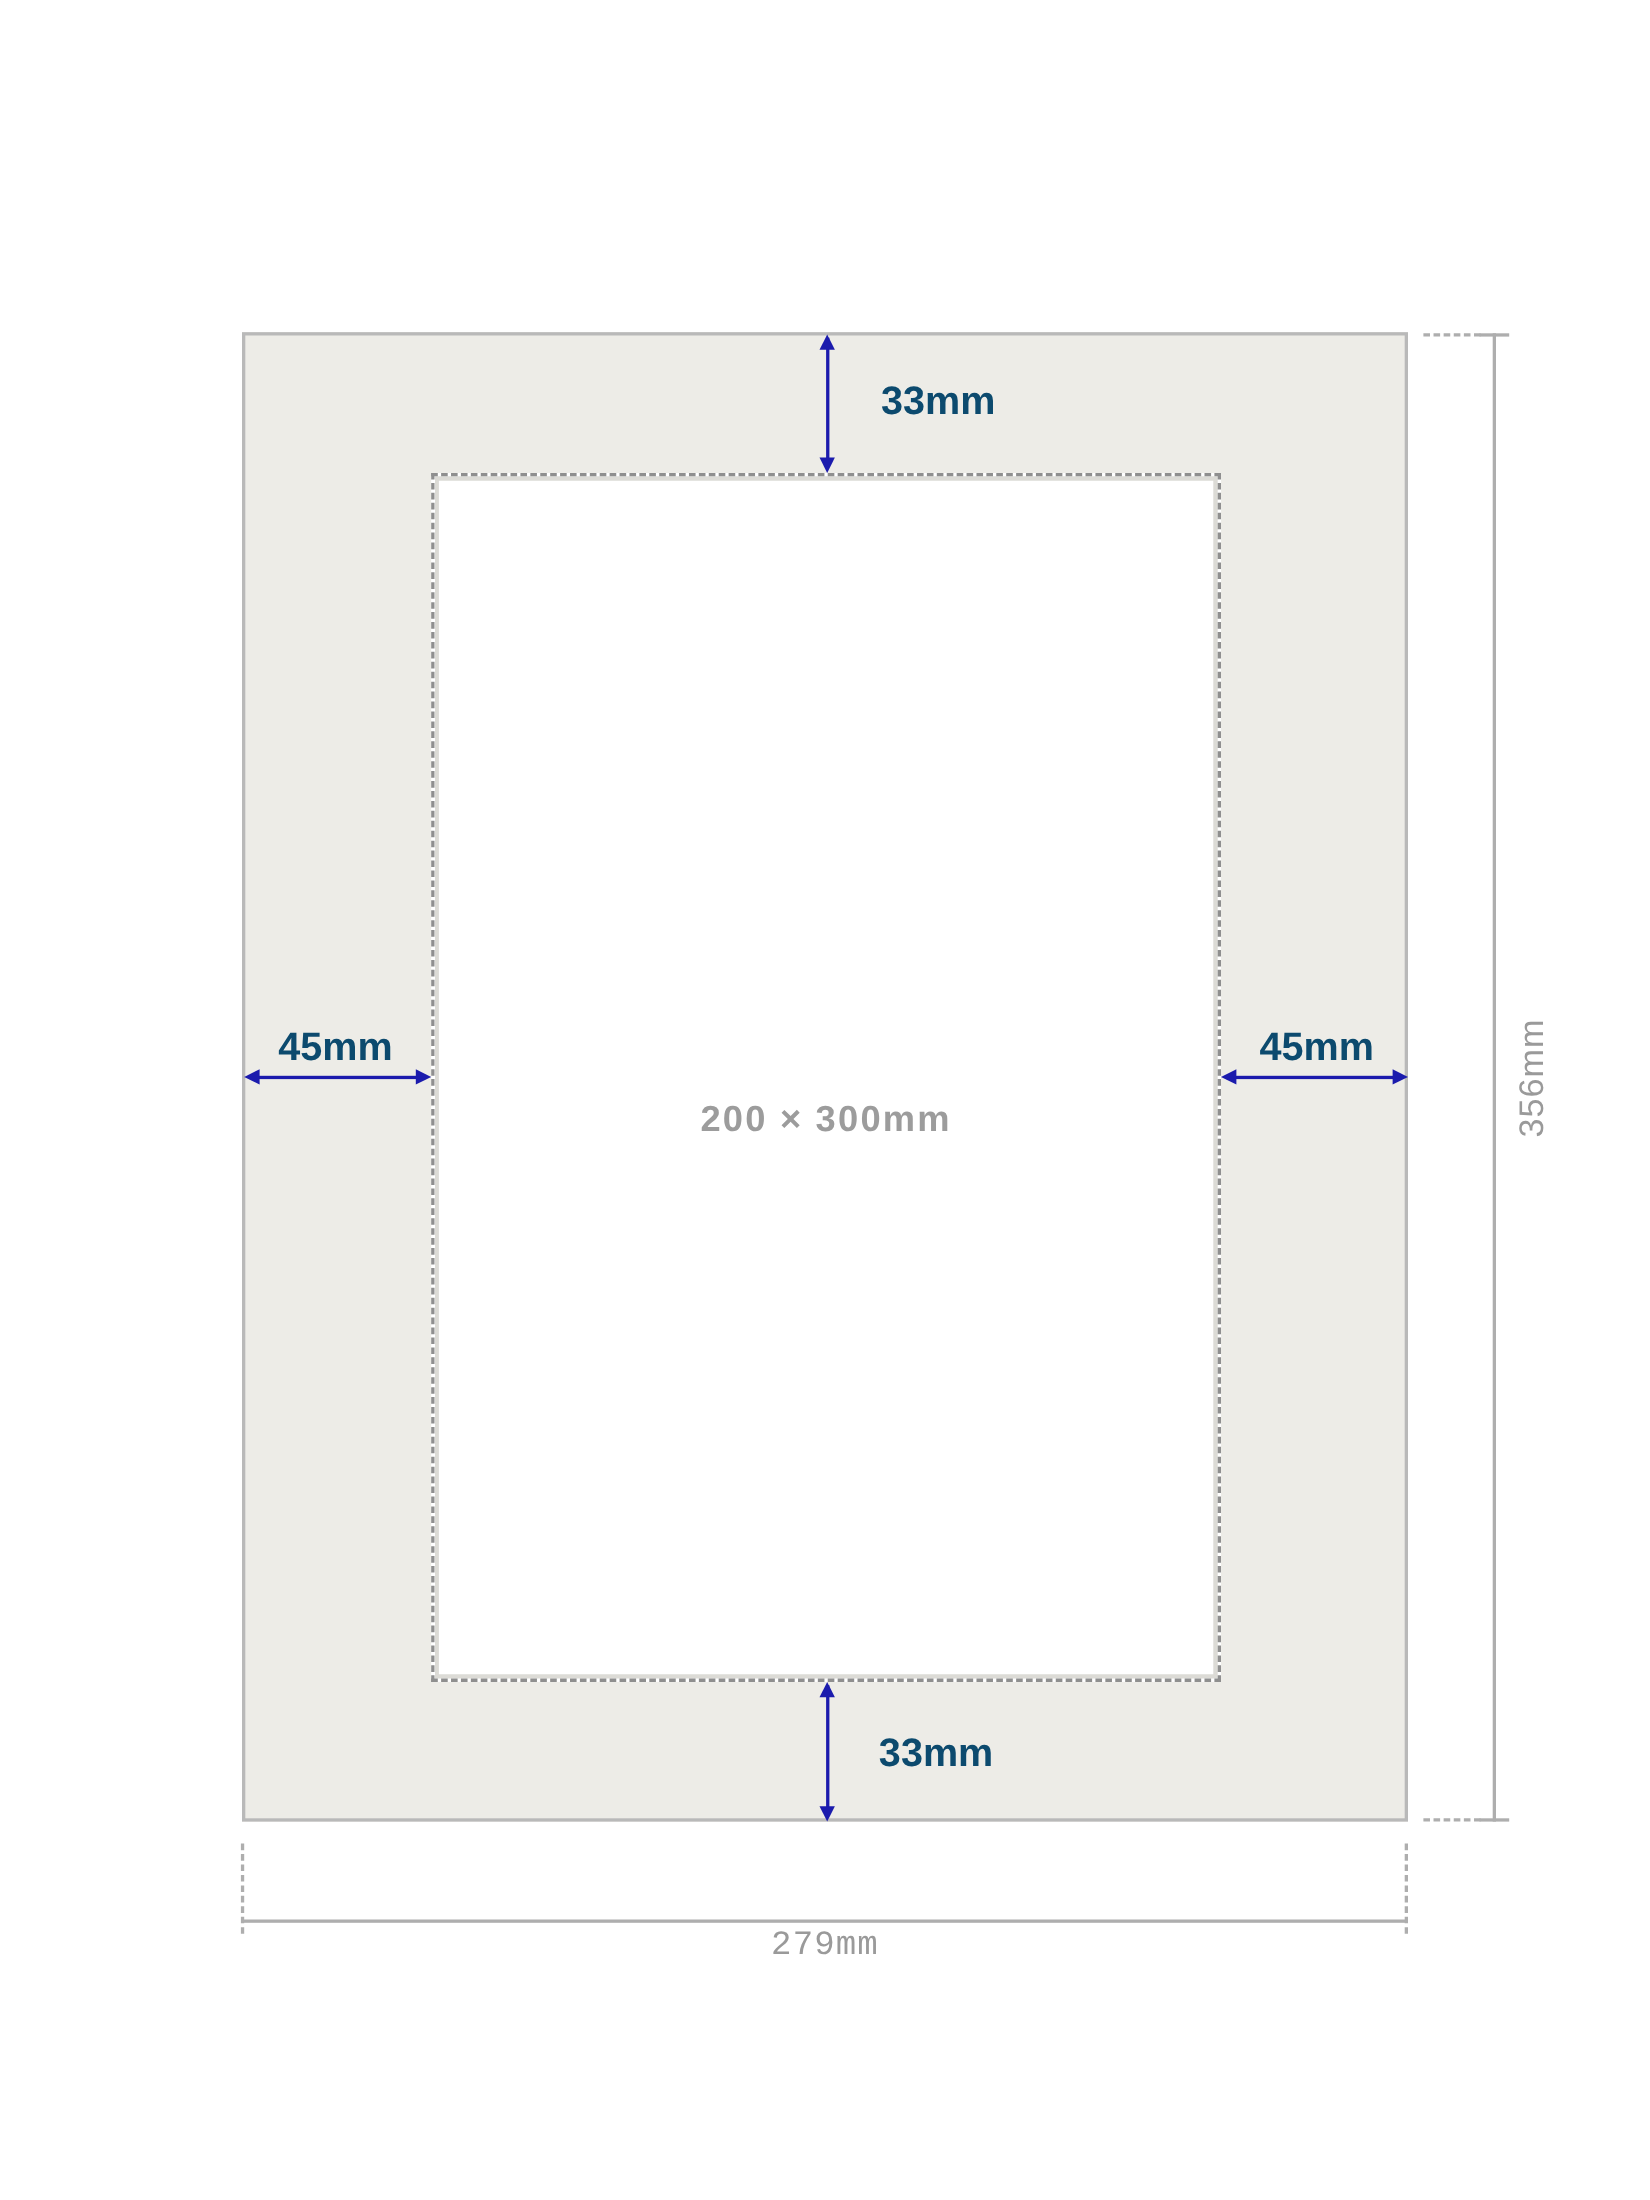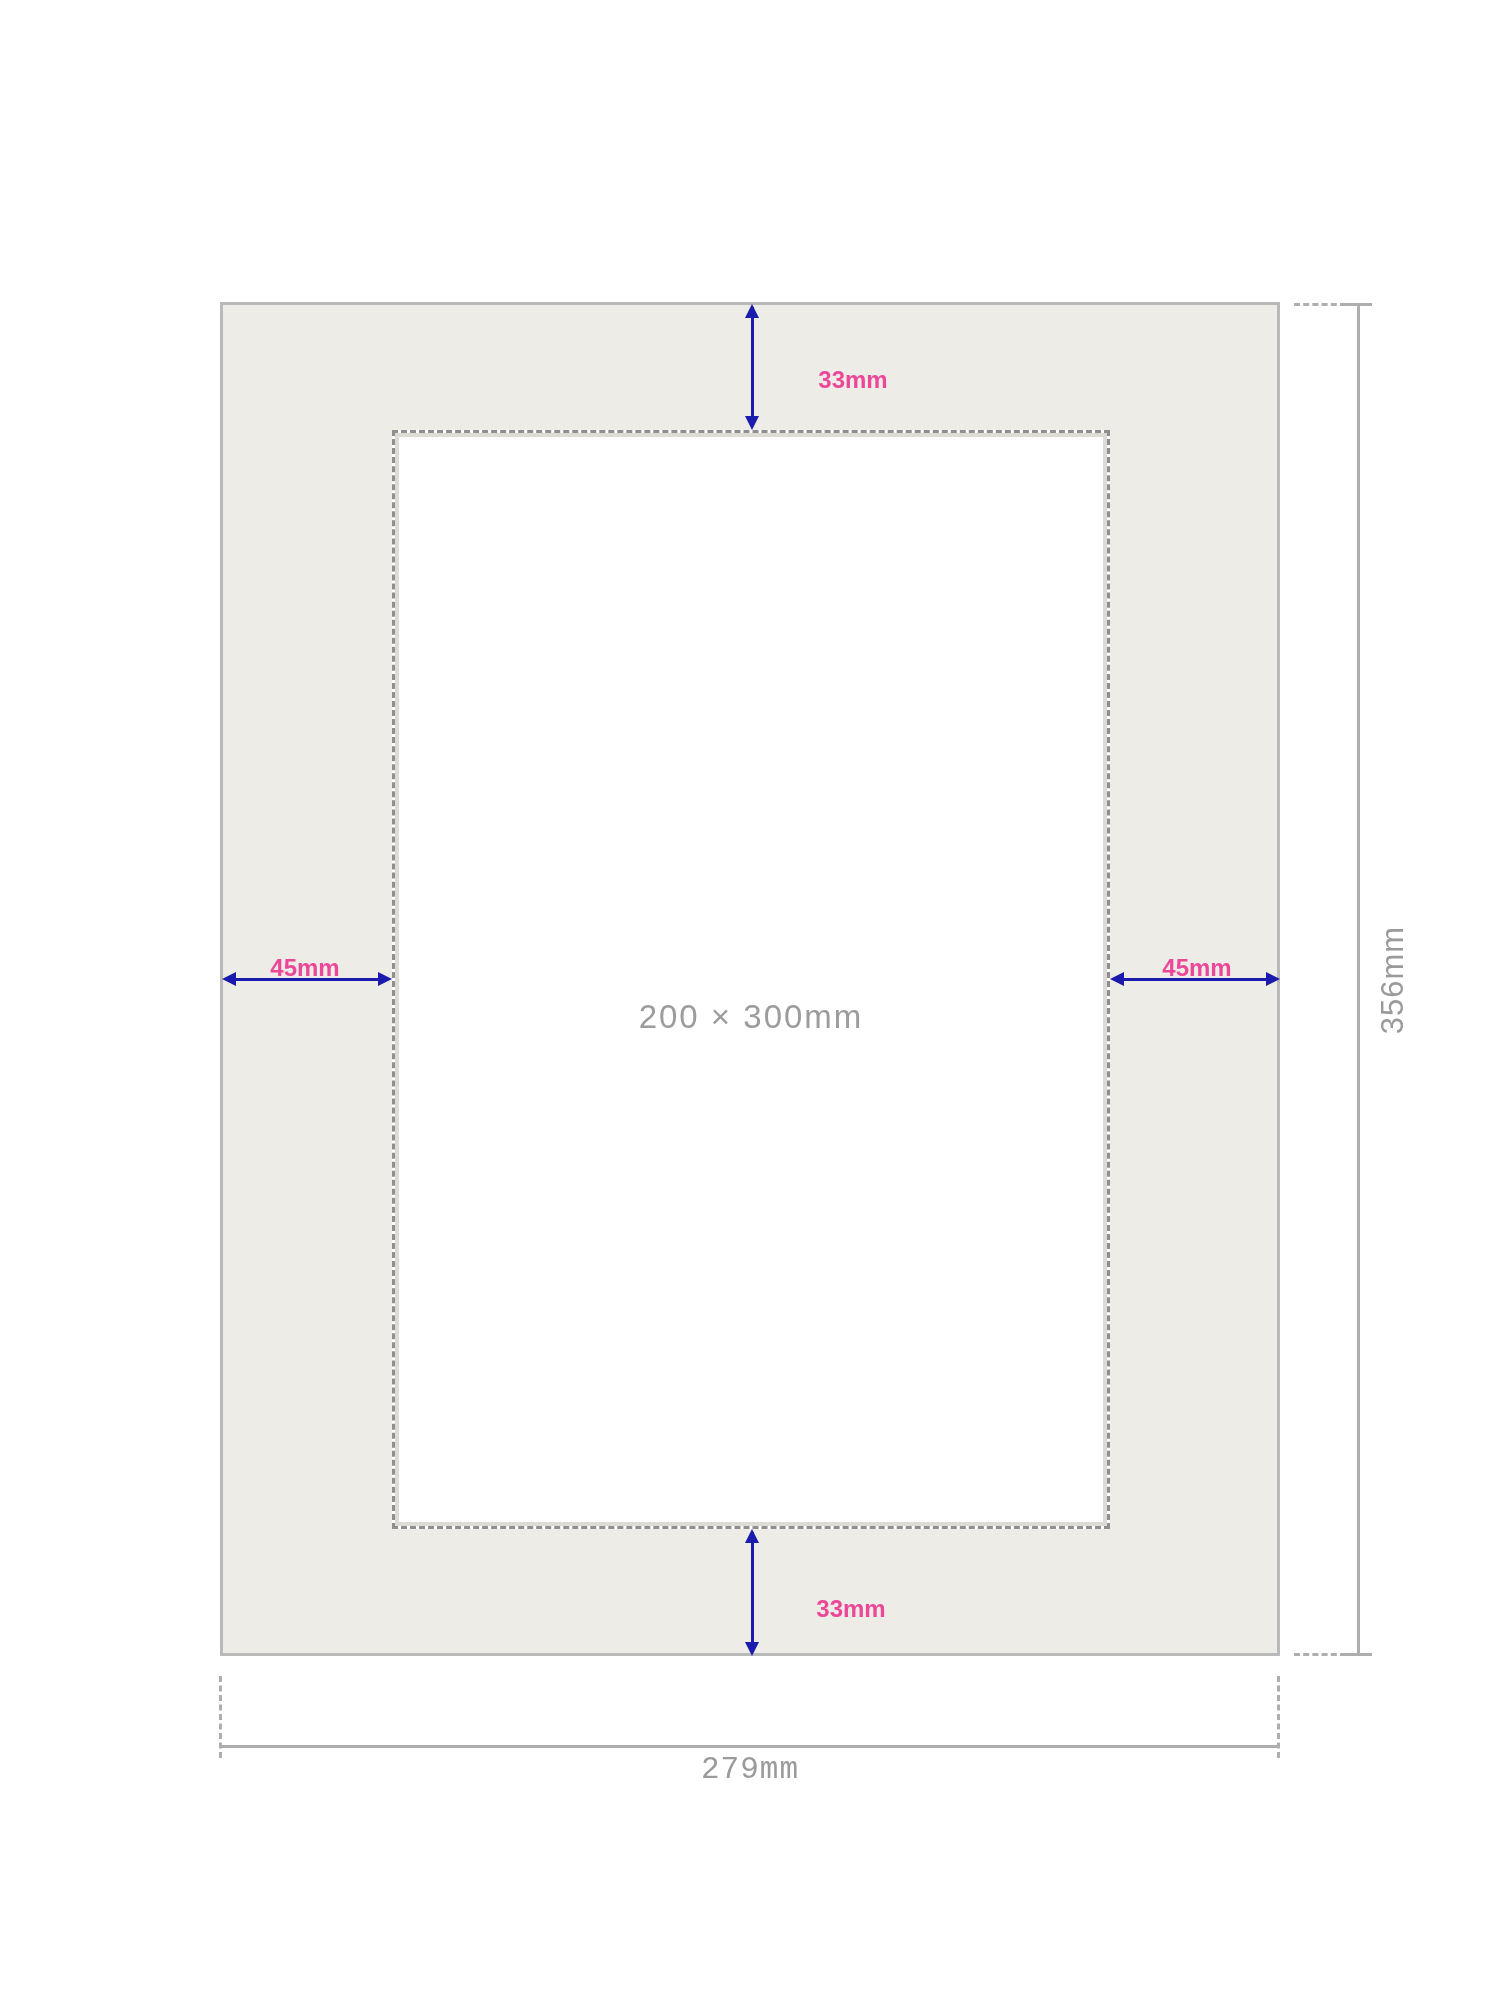--- a/index.html
+++ b/index.html
@@ -40,35 +40,34 @@
     font-weight: 700;
     color: #3b3b3b;
     white-space: nowrap;
     letter-spacing: 0.5px;
   }
   .subtitle {
     position: absolute;
     left: 751px; top: 1017px;
     transform: translate(-50%, -50%);
     font-size: 33px;
-    font-weight: 400;
+    font-weight: 700;
     color: #9c9c9c;
     white-space: nowrap;
     letter-spacing: 2px;
   }
 
   
   .blue-label {
     position: absolute;
     transform: translate(-50%, -50%);
-    font-size: 24px;
+    font-size: 36px;
     font-weight: 700;
-    color: #ec4899;
+    color: #0c4a6e;
     white-space: nowrap;
-    margin-top: 16px;
   }
   .vline { position: absolute; width: 3px; background: #1b1bad; }
   .hline { position: absolute; height: 3px; background: #1b1bad; }
   .tri { position: absolute; width: 0; height: 0; }
   .tri-up    { border-left: 7px solid transparent; border-right: 7px solid transparent; border-bottom: 14px solid #1b1bad; }
   .tri-down  { border-left: 7px solid transparent; border-right: 7px solid transparent; border-top: 14px solid #1b1bad; }
   .tri-left  { border-top: 7px solid transparent; border-bottom: 7px solid transparent; border-right: 14px solid #1b1bad; }
   .tri-right { border-top: 7px solid transparent; border-bottom: 7px solid transparent; border-left: 14px solid #1b1bad; }
 
   #arr-top-line    { left: 751px; top: 307px;  height: 116px; }

